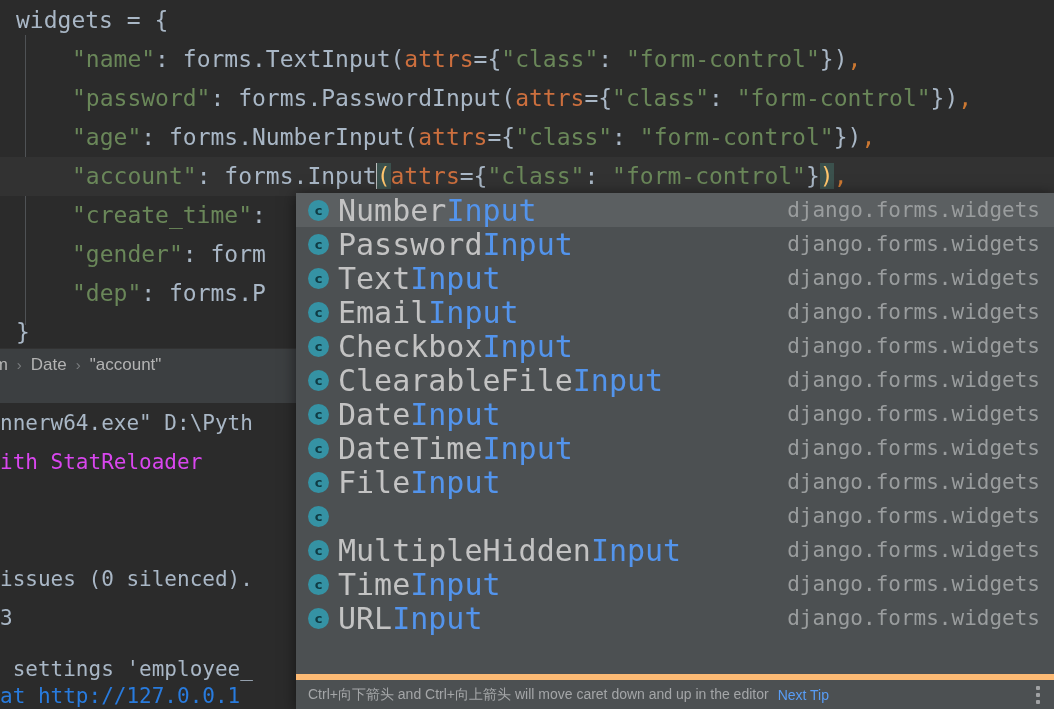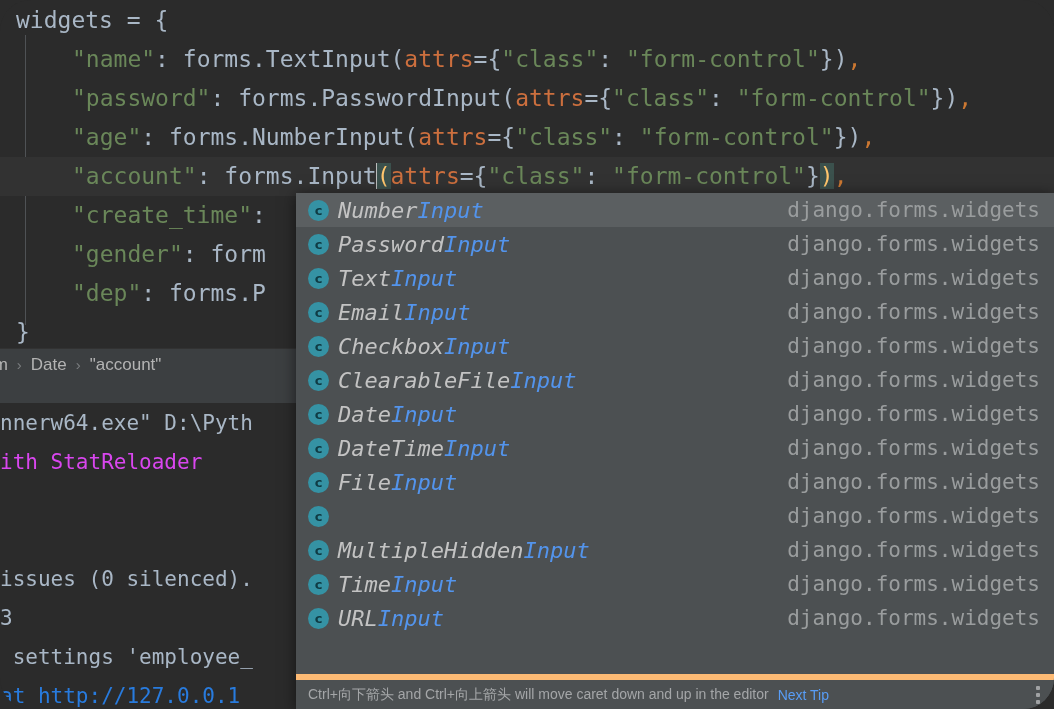--- a/index.html
+++ b/index.html
@@ -1,21 +1,21 @@
 <!DOCTYPE html>
 <html><head>
 <meta charset="utf-8">
 <style>
   html,body{margin:0;padding:0;}
   body{
     width:1054px;height:709px;overflow:hidden;
     background:#2b2b2b;
     font-family:"DejaVu Sans Mono", monospace;
   }
-  #root{position:relative;width:1054px;height:709px;overflow:hidden;background:#2b2b2b;border-radius:31px;}
+  #root{position:relative;width:1054px;height:709px;overflow:hidden;background:#2b2b2b;}
 
   
   .editor{
     position:absolute;left:0;top:0;width:1054px;height:348px;
     background:#2b2b2b;overflow:hidden;
   }
   .indent-guide{
     position:absolute;left:25px;top:35px;width:1px;height:290px;background:#4f5255;
   }
   .caret-line{
@@ -72,21 +72,21 @@
     font-family:"DejaVu Sans Mono", monospace;font-size:21px;
     overflow:hidden;
   }
   .con-line{position:absolute;left:0;height:39px;line-height:39px;white-space:pre;}
   .cl0{top:1px;}
   .cl1{top:40px;}
   .cl2{top:79px;}
   .cl3{top:118px;}
   .cl4{top:157px;}
   .cl5{top:196px;}
-  .cl6{top:235px;}
+  .cl6{top:247px;}
   .cl7{top:274px;}
   .con-default{color:#a9b7c6;}
   .con-err{color:#d946ef;}
   .con-link{color:#287bde;}
 
   
   .popup{
     position:absolute;left:296px;top:193px;width:758px;height:516px;
     background:#4c5052;
     box-shadow:0 2px 14px rgba(0,0,0,.55);
@@ -100,22 +100,22 @@
     padding:0 0 0 12px;box-sizing:border-box;
   }
   .lk-item.selected{background:#5b5f61;}
   .lk-icon{
     width:21px;height:21px;border-radius:50%;background:#3592a4;
     display:inline-flex;align-items:center;justify-content:center;
     color:#0f3b44;font-family:"DejaVu Sans", sans-serif;font-size:13px;
     font-weight:bold;flex:0 0 auto;margin-right:9px;line-height:1;
   }
   .lk-name{
-    font-family:"DejaVu Sans Mono", monospace;font-size:22px;
-    white-space:pre;flex:0 0 auto;font-style:italic;
+    font-family:"DejaVu Sans Mono", monospace;font-size:30px;
+    white-space:pre;flex:0 0 auto;
   }
   .lk-pre{color:#c3c3c3;}
   .lk-match{color:#5394ec;}
   .lk-origin{
     position:absolute;right:14px;top:0;height:34px;line-height:34px;
     font-family:"DejaVu Sans Mono", monospace;font-size:21px;color:#9a9d9e;
     white-space:pre;
   }
 
   .popup-footer{

